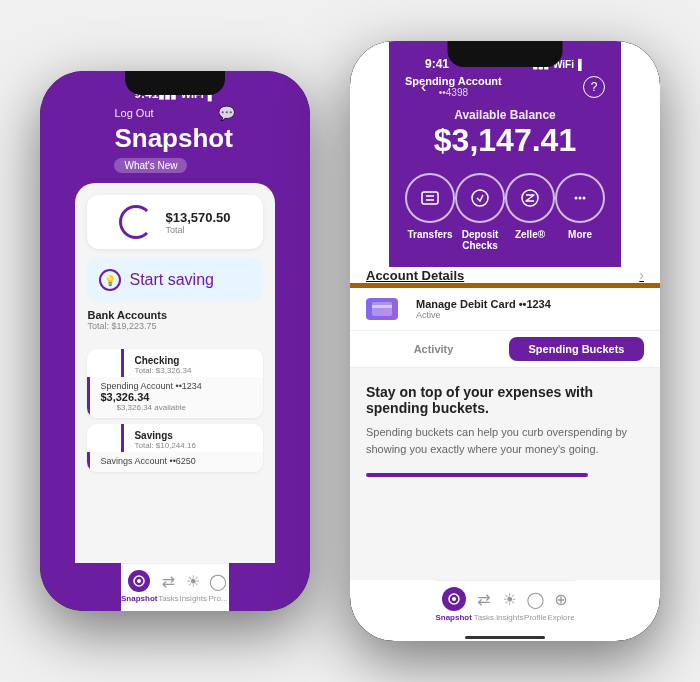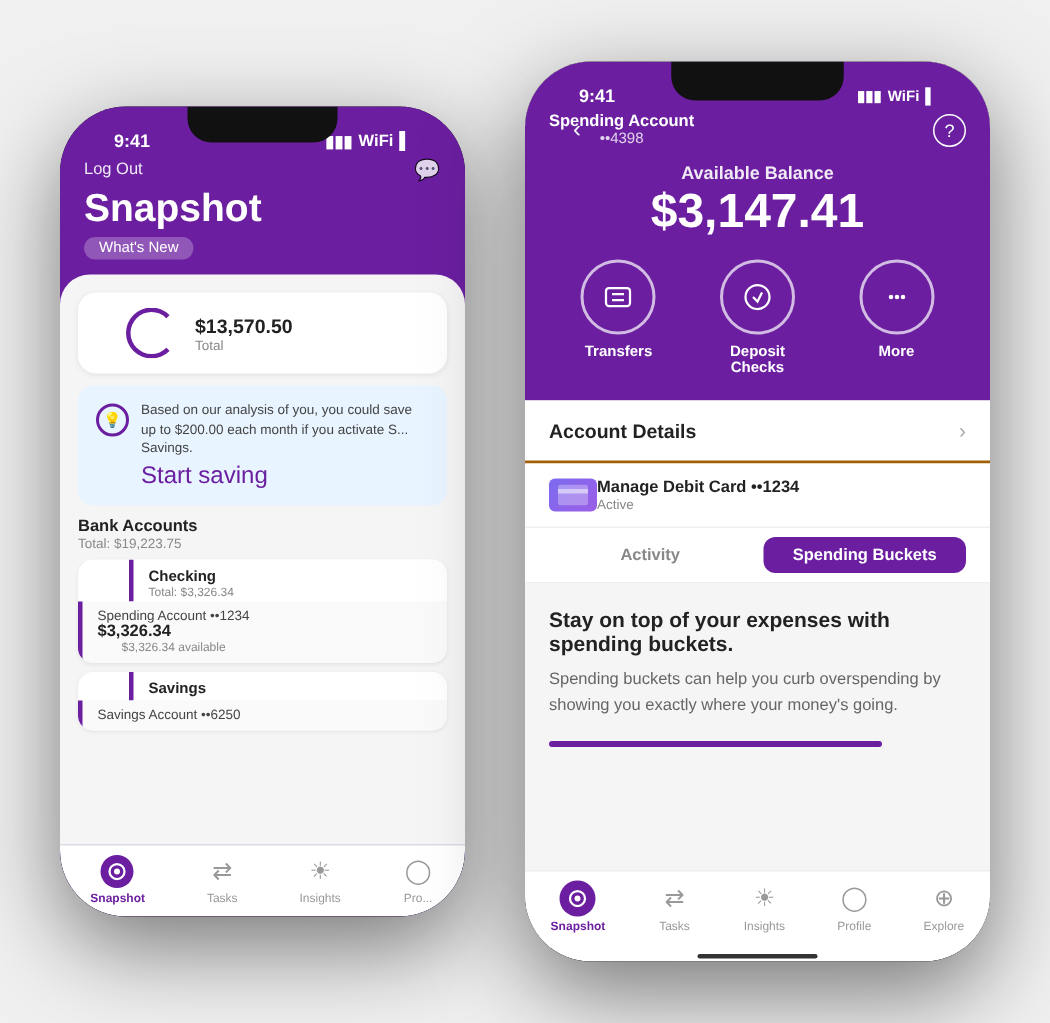--- a/index.html
+++ b/index.html
@@ -30,20 +30,21 @@
       background: #111;
       box-shadow: 0 20px 60px rgba(0,0,0,0.5);
       overflow: hidden;
     }
 
     .phone-screen {
       position: absolute;
       top: 0; left: 0; right: 0; bottom: 0;
       border-radius: 44px;
       overflow: hidden;
+      align-items: center;
     }
 
     
     .phone-left {
       width: 270px;
       height: 540px;
       left: 30px;
       top: 60px;
       z-index: 1;
     }
@@ -197,21 +198,21 @@
       margin-top: 6px;
     }
     .section-title {
       font-size: 11px;
       font-weight: 700;
       color: #222;
     }
     .section-subtitle {
       font-size: 9px;
       color: #888;
-      margin-bottom: 6px;
+      margin-bottom: 18px;
     }
 
     .account-group {
       background: white;
       border-radius: 10px;
       margin-bottom: 6px;
       overflow: hidden;
       box-shadow: 0 1px 3px rgba(0,0,0,0.07);
     }
     .account-group-header {
@@ -386,39 +387,40 @@
     .right-body {
       background: #f5f5f5;
       flex: 1;
       overflow: hidden;
       display: flex;
       flex-direction: column;
     }
 
     .account-details-row {
       background: white;
-      padding: 12px 16px;
+      padding: 0 16px;
       display: flex;
       justify-content: space-between;
       align-items: center;
-      border-bottom: 2px solid #a16207;
+      border-bottom: 5px solid #a16207;
+      text-decoration: underline;
     }
     .account-details-label {
       font-size: 13px;
       font-weight: 600;
       color: #222;
     }
     .chevron-right { color: #aaa; font-size: 14px; }
 
     .debit-card-row {
       background: white;
       padding: 10px 16px;
       display: flex;
       align-items: center;
-      gap: 0;
+      gap: 18px;
       border-bottom: 1px solid #f0f0f0;
     }
     .card-icon {
       width: 32px;
       height: 22px;
       background: linear-gradient(135deg, #7c6cf0, #9b5de5);
       border-radius: 4px;
       display: flex;
       align-items: center;
       justify-content: center;
@@ -565,21 +567,20 @@
           <div class="balance-ring"></div>
           <div class="balance-info">
             <div class="amount">$13,570.50</div>
             <div class="label">Total</div>
           </div>
         </div>
 
         <div class="savings-card">
           <div class="savings-icon">💡</div>
           <div>
-            <div class="savings-text">Based on our analysis of you, you could save up to $200.00 each month if you activate S... Savings.</div>
             <span class="start-saving">Start saving</span>
           </div>
         </div>
 
         <div class="bank-accounts-section">
           <div class="section-title">Bank Accounts</div>
           <div class="section-subtitle">Total: $19,223.75</div>
 
           <div class="account-group">
             <div class="account-group-header">
@@ -589,20 +590,21 @@
             <div class="account-item">
               <div class="account-item-name">Spending Account ••1234</div>
               <div class="account-item-amount">$3,326.34</div>
               <div class="account-available">$3,326.34 available</div>
             </div>
           </div>
 
           <div class="account-group">
             <div class="account-group-header">
               <div class="account-group-name">Savings</div>
+              <div class="account-group-total">Total: $10,244.16</div>
             </div>
             <div class="account-item">
               <div class="account-item-name">Savings Account ••6250</div>
             </div>
           </div>
         </div>
       </div>
 
       <div class="bottom-nav">
         <div class="nav-item">
@@ -672,20 +674,29 @@
               <svg width="22" height="22" viewBox="0 0 22 22" fill="none" stroke="white" stroke-width="1.5">
                 <circle cx="11" cy="11" r="8"></circle>
                 <path d="M8 11 L11 14 L14 8"></path>
               </svg>
             </div>
             <span class="action-label" style="white-space:pre-line;">Deposit
 Checks</span>
           </div>
           <div class="action-btn">
             <div class="action-circle">
+              <svg width="22" height="22" viewBox="0 0 22 22" fill="none" stroke="white" stroke-width="1.5">
+                <circle cx="11" cy="11" r="8"></circle>
+                <path d="M7 8 L15 8 L7 14 L15 14" stroke-linejoin="round"></path>
+              </svg>
+            </div>
+            <span class="action-label">Zelle®</span>
+          </div>
+          <div class="action-btn">
+            <div class="action-circle">
               <svg width="22" height="22" viewBox="0 0 22 22" fill="none">
                 <circle cx="7" cy="11" r="1.5" fill="white"></circle>
                 <circle cx="11" cy="11" r="1.5" fill="white"></circle>
                 <circle cx="15" cy="11" r="1.5" fill="white"></circle>
               </svg>
             </div>
             <span class="action-label">More</span>
           </div>
         </div>
       </div>

